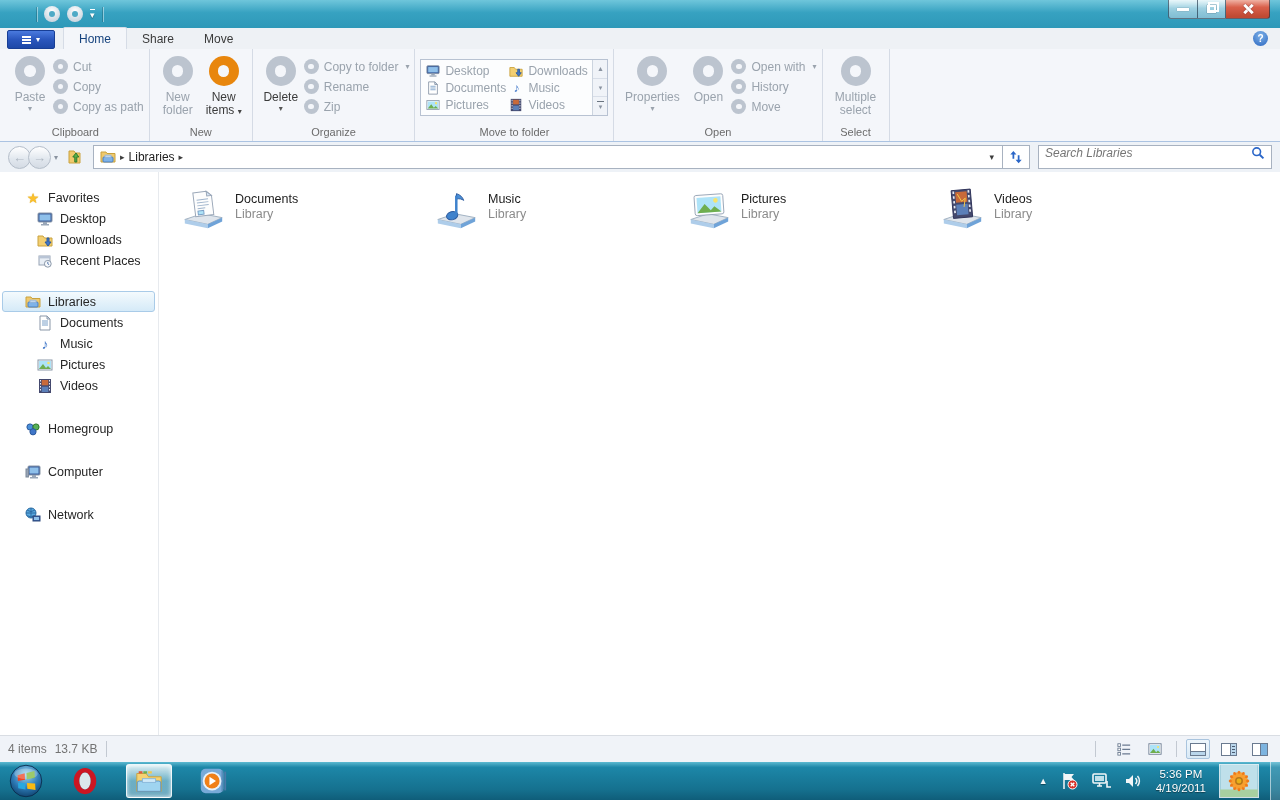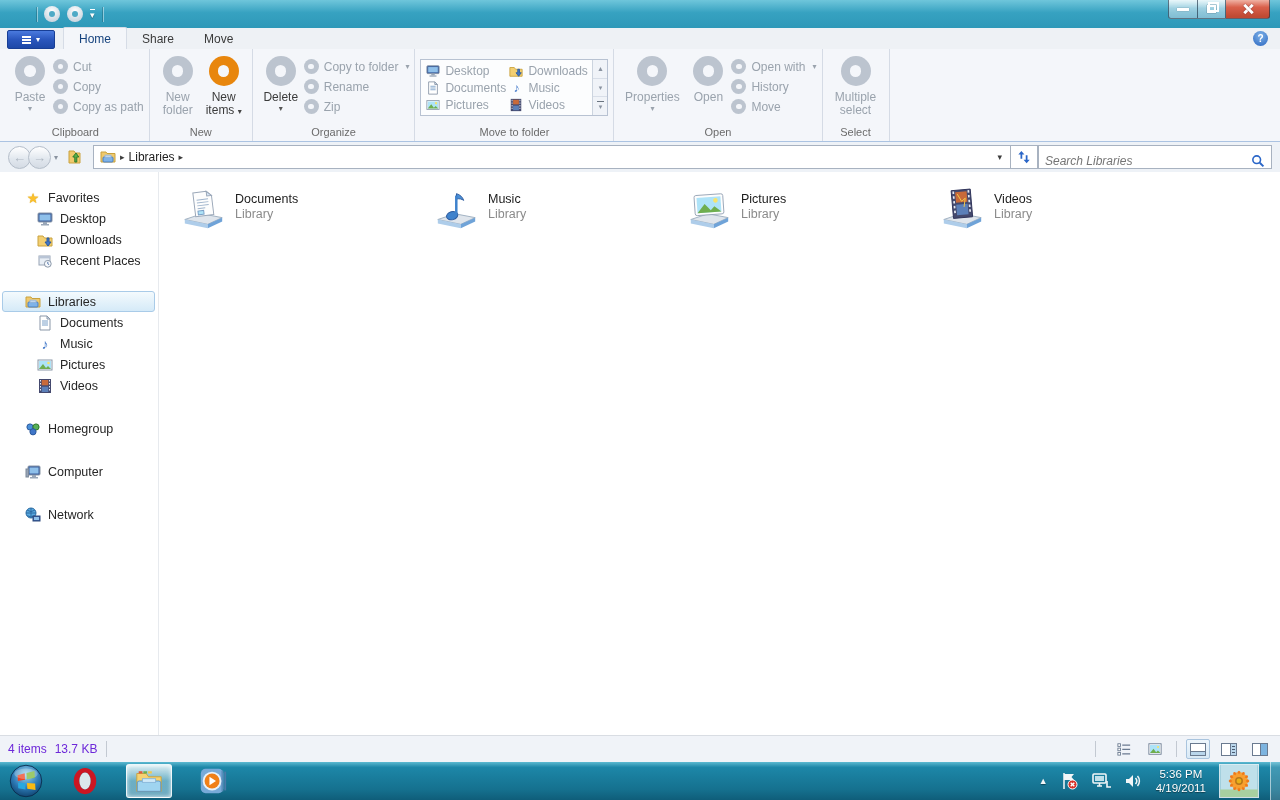--- a/index.html
+++ b/index.html
@@ -70,21 +70,21 @@
   .addressrow { height:30px; background:#eef2f7; display:flex; align-items:center; padding:0 8px; flex:none; }
   .navbtn { width:23px; height:23px; border-radius:50%; background:linear-gradient(#ffffff,#e2e8ef 55%,#d4dbe4); border:1px solid #b4bdc9; color:#aeb6c2; display:flex; align-items:center; justify-content:center; font-size:13px; flex:none; }
   .navbtn.fwd { margin-left:-3px; }
   .nav-caret { font-size:8px; color:#8a93a0; margin:0 5px 0 3px; }
   .upbtn { width:24px; height:22px; display:flex; align-items:center; justify-content:center; margin-right:6px; flex:none; }
   .addressbox { flex:1; height:24px; background:#fff; border:1px solid #a8b2c0; display:flex; align-items:center; padding:0 4px 0 6px; gap:4px; }
   .bc-arrow { font-size:9px; color:#3c3c3c; }
   .bc-label { color:#1e1e1e; }
   .ab-caret { margin-left:auto; font-size:9px; color:#3c3c3c; padding:0 4px; }
   .refreshbtn { width:27px; height:24px; background:#fff; border:1px solid #a8b2c0; border-left:none; display:flex; align-items:center; justify-content:center; flex:none; }
-  .searchbox { width:234px; height:24px; background:#fff; border:1px solid #a8b2c0; margin-left:0; display:flex; align-items:flex-end; padding:0 6px; flex:none; }
+  .searchbox { width:234px; height:24px; background:#fff; border:1px solid #a8b2c0; margin-left:8px; display:flex; align-items:flex-start; padding:0 6px; flex:none; }
   .searchbox input { border:none; outline:none; flex:1; font-style:italic; color:#7a7f87; font-size:12px; font-family:"Liberation Sans",sans-serif; background:transparent; }
 
   
   .main { flex:1; display:flex; background:#fff; overflow:hidden; }
   .sidebar { width:159px; border-right:1px solid #e7eaee; padding-top:15px; flex:none; }
   .side-item { height:21px; display:flex; align-items:center; gap:7px; padding-left:25px; color:#262626; font-size:12.5px; white-space:nowrap; }
   .side-item.child { padding-left:37px; }
   .side-item.selected { background:linear-gradient(#f4fafd,#d5eaf8); border:1px solid #a9cbe8; border-radius:3px; margin:0 3px 0 2px; padding-left:22px; }
   .sgap { height:20px; } .sgap2 { height:22px; }
   .i16 { width:16px; height:16px; flex:none; }
@@ -93,21 +93,21 @@
   .note-glyph { color:#3f76c8; font-size:14px; font-weight:bold; width:16px; text-align:center; flex:none; }
   .note-sm { color:#3f76c8; font-size:12px; font-weight:bold; width:14px; text-align:center; flex:none; }
 
   .content { flex:1; padding:14px 0 0 21px; display:flex; align-items:flex-start; }
   .tile { width:253px; display:flex; align-items:flex-start; gap:9px; }
   .ticon { width:46px; height:46px; flex:none; }
   .tname { margin-top:5px; color:#1c1c1c; font-size:12.5px; line-height:16px; }
   .ttype { color:#8b8b8b; font-size:12.5px; line-height:15px; }
 
   
-  .statusbar { height:16px; background:#f0f3f8; border-top:1px solid #d9dde3; display:flex; align-items:center; padding:13px 8px; font-size:12px; color:#6d28d9; flex:none; }
+  .statusbar { height:16px; background:#f0f3f8; border-top:1px solid #d9dde3; display:flex; align-items:center; padding:13px 8px; font-size:12px; color:#737373; flex:none; }
   .sb-sep { width:1px; height:16px; background:#c3c9d2; margin:0 9px; }
   .sb-right { margin-left:auto; display:flex; align-items:center; gap:7px; }
   .viewbtn { width:24px; height:20px; display:flex; align-items:center; justify-content:center; border:1px solid transparent; border-radius:2px; }
   .viewbtn.selected { background:linear-gradient(#eef6fc,#d8e9f6); border-color:#a9c4de; }
   .pane-ico { width:16px; height:13px; border:1px solid #6a7a90; background:#fff; position:relative; }
   .pane-ico.b1::after { content:""; position:absolute; left:0; bottom:0; width:100%; height:3px; background:#b9d6ec; border-top:1px solid #6a7a90; }
   .pane-ico.b2::after { content:""; position:absolute; right:0; top:0; width:5px; height:100%; background:#b9d6ec; border-left:1px solid #6a7a90; }
   .pane-ico.b2::before { content:""; position:absolute; right:1px; top:2px; width:3px; height:7px; background:repeating-linear-gradient(#4a5a70 0 1px, transparent 1px 3px); z-index:1; }
   .pane-ico.b3::after { content:""; position:absolute; right:0; top:0; width:6px; height:100%; background:#7db4e0; border-left:1px solid #6a7a90; }
 

